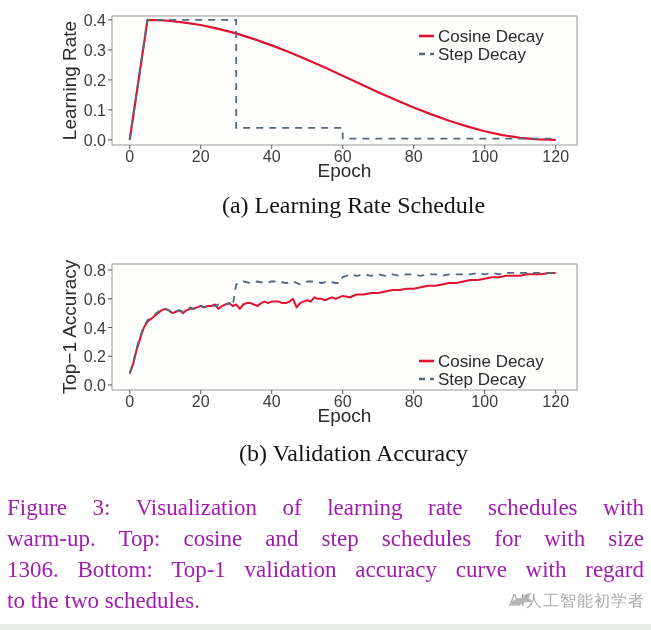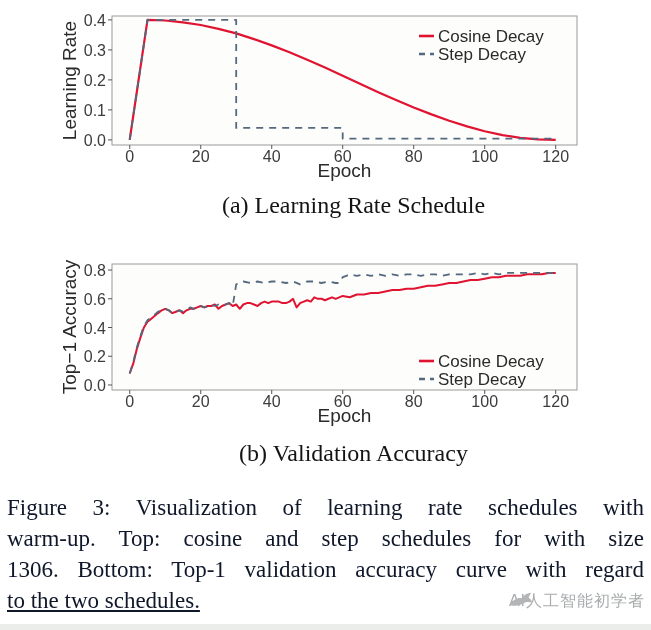--- a/index.html
+++ b/index.html
@@ -18,24 +18,24 @@
   svg text.axis-title{font-family:"Liberation Sans",sans-serif;font-size:19px;fill:#2a2a2a;}
   svg text.legend{font-family:"Liberation Sans",sans-serif;font-size:17px;fill:#2a2a2a;}
   .subcaption{
     position:absolute;left:0;width:651px;text-align:center;
     font-family:"Liberation Serif",serif;font-size:24px;color:#141414;margin-left:28px;
   }
   #caption-a{top:192px;}
   #caption-b{top:440px;}
   .fig-caption{
     position:absolute;left:7px;top:492px;width:637px;
-    font-family:"Liberation Serif",serif;font-size:23px;line-height:31px;color:#0f172a;
+    font-family:"Liberation Serif",serif;font-size:23px;line-height:31px;color:#a21caf;
   }
   .cap-line{text-align:justify;text-align-last:justify;-moz-text-align-last:justify;}
-  .cap-line.last{text-align:right;text-align-last:left;text-decoration:underline;}
+  .cap-line.last{text-align:right;text-align-last:left;}
   .watermark{
     position:absolute;top:590px;right:6px;height:22px;
     display:flex;align-items:center;gap:5px;
     color:#a9abad;font-family:"Liberation Sans",sans-serif;font-size:16px;
     letter-spacing:1px;
   }
   .watermark .bird{width:24px;height:18px;}
   .bottom-band{
     position:absolute;left:0;bottom:0;width:651px;height:6px;
     background:#eaede9;

